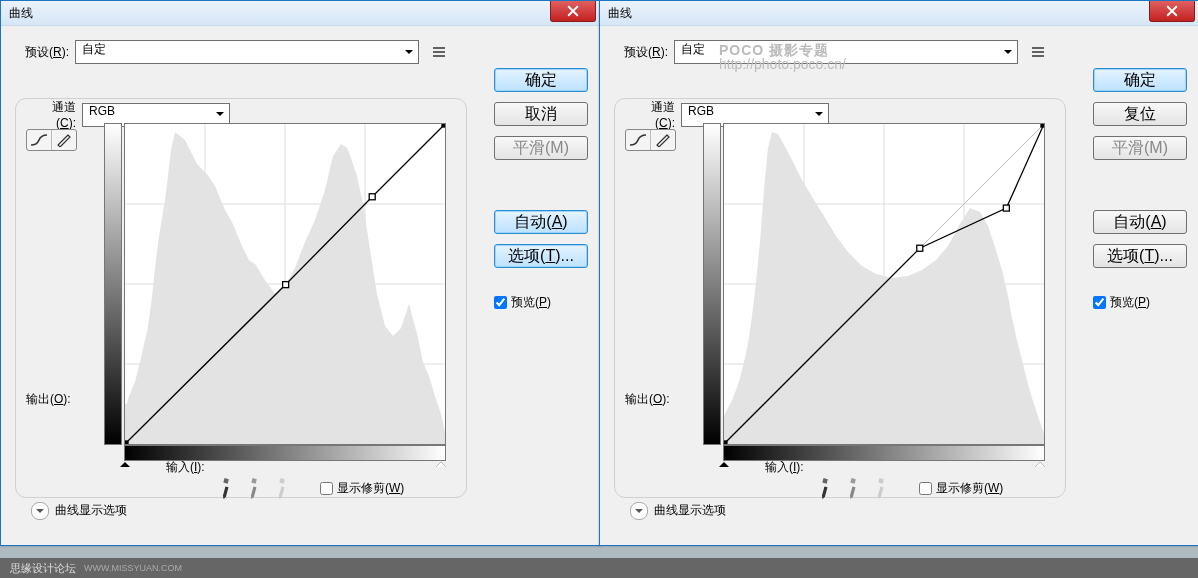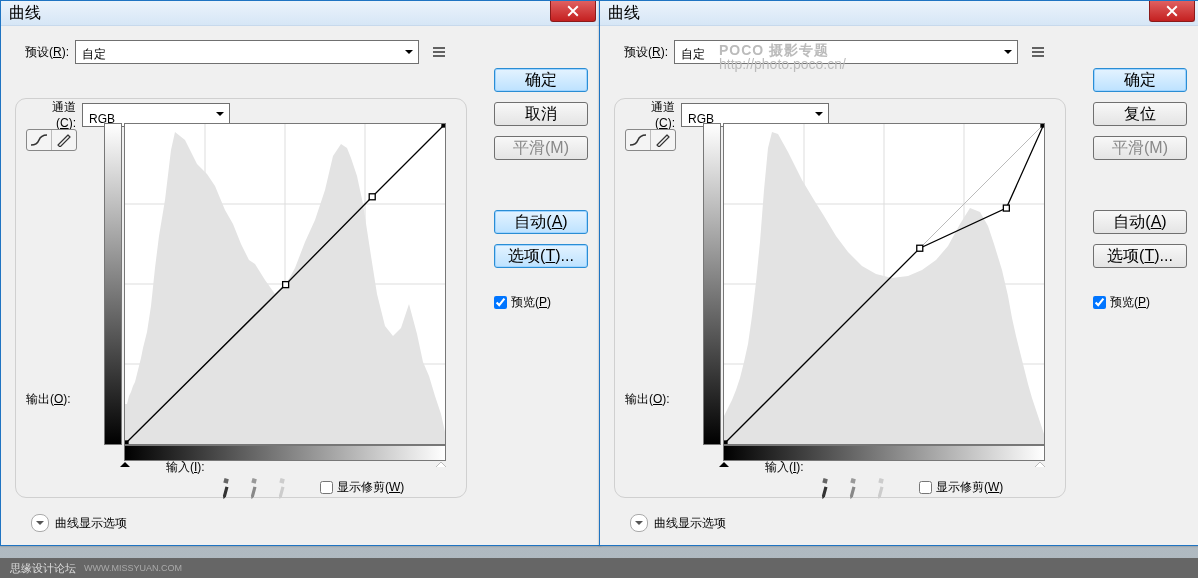--- a/index.html
+++ b/index.html
@@ -3,30 +3,30 @@
 <meta charset="utf-8">
 <style>
 html,body{margin:0;padding:0;font-family:"Microsoft YaHei","SimSun",Tahoma,sans-serif;font-size:12px;background:#888;color:#000;overflow:hidden}
 .stage{width:1198px;height:578px;position:relative;background:linear-gradient(180deg,#9ea9b0 0%,#a8b2b9 10%,#b0bac1 100%)}
 
 .win{position:absolute;top:0;width:599px;height:544px;background:#f0f0f0;border:1px solid #1f74c2;box-shadow:0 0 2px rgba(0,0,0,.3)}
 .win.left{left:0}
 .win.right{left:599px}
 
 .titlebar{height:24px;background:linear-gradient(180deg,#ebf3fb,#d6e6f6);position:relative;border-bottom:1px solid #c7d9ec;display:flex;align-items:center}
-.titlebar .title{padding-left:8px;font-size:16px}
+.titlebar .title{padding-left:8px;font-size:12px}
 .closebtn{position:absolute;right:4px;top:0;width:44px;height:20px;background:linear-gradient(180deg,#e06060,#c42020);border:1px solid #8a1a1a;border-top:none;border-radius:0 0 3px 3px;display:flex;align-items:center;justify-content:center}
 .closebtn svg{width:12px;height:12px}
 
 .body{padding:14px 10px 6px 10px;position:relative;height:calc(100% - 24px);box-sizing:border-box}
 
 .formline{display:flex;align-items:center;margin-bottom:8px}
 .lbl{width:60px;text-align:right;margin-right:6px}
 .lbl u{text-decoration:underline}
-.select{flex:1;height:22px;border:1px solid #707070;background:#fff;display:flex;align-items:flex-end;padding:0 20px 0 6px;position:relative;margin-right:8px}
+.select{flex:1;height:22px;border:1px solid #707070;background:#fff;display:flex;align-items:flex-start;padding:0 20px 0 6px;position:relative;margin-right:8px}
 .select.small{width:120px;flex:none}
 .dropbtn{position:absolute;right:2px;top:3px;width:15px;height:15px;display:flex;align-items:center;justify-content:center}
 .dropbtn::after{content:"";border:4px solid transparent;border-top-color:#000;margin-top:4px}
 .iconbtn{width:20px;height:20px;display:flex;align-items:center;justify-content:center;margin-left:2px}
 
 .btncol{position:absolute;right:12px;top:42px;width:94px;display:flex;flex-direction:column;gap:10px}
 .btn{height:22px;border:1px solid #707070;border-radius:3px;background:linear-gradient(180deg,#f8f8f8,#e4e4e4);display:flex;align-items:center;justify-content:center;font-size:16px}
 .btn.primary{border:1px solid #2a8dd4;background:linear-gradient(180deg,#e4f3ff,#bde2ff);box-shadow:inset 0 0 0 1px #9fd4ff}
 .btn.disabled{color:#888}
 .spacer{height:30px}
@@ -46,24 +46,24 @@
 .vgrad{position:absolute;left:88px;top:24px;width:16px;height:320px;background:linear-gradient(180deg,#fff,#000);border:1px solid #777}
 .hgrad{position:absolute;left:108px;top:346px;width:320px;height:14px;background:linear-gradient(90deg,#000,#fff);border:1px solid #777}
 .tri{position:absolute;width:0;height:0;border:5px solid transparent}
 .tri.black{border-bottom-color:#000}
 .tri.white{border-bottom-color:#fff}
 .tri.bl{left:104px;top:358px}
 .tri.wr{left:420px;top:358px}
 
 .curve{position:absolute;left:108px;top:24px;width:320px;height:320px;background:#fff;border:1px solid #777}
 
-.eyedrow{position:absolute;left:200px;top:380px;display:flex;align-items:flex-start;gap:10px}
+.eyedrow{position:absolute;left:200px;top:380px;display:flex;align-items:center;gap:10px}
 .eyedrow .drop{width:18px;height:18px;transform:rotate(-30deg)}
 
-.disclose{position:absolute;left:30px;bottom:14px;display:flex;align-items:center;gap:6px}
+.disclose{position:absolute;left:30px;bottom:26px;display:flex;gap:6px}
 .disclose .chev{width:16px;height:16px;border:1px solid #aaa;border-radius:8px;display:flex;align-items:center;justify-content:center;background:#fff}
 .disclose .chev::after{content:"";border:4px solid transparent;border-top-color:#555;margin-top:3px}
 
 .poco{position:absolute;color:#bbb;font-size:14px;line-height:1;white-space:nowrap}
 
 .footer{position:absolute;left:0;bottom:0;height:20px;background:#666;color:#ddd;display:flex;align-items:center;padding:0 10px;font-size:11px;width:100%;box-sizing:border-box}
 .footer .sub{color:#aaa;font-size:9px;margin-left:8px}
 </style>
 </head>
 <body>

